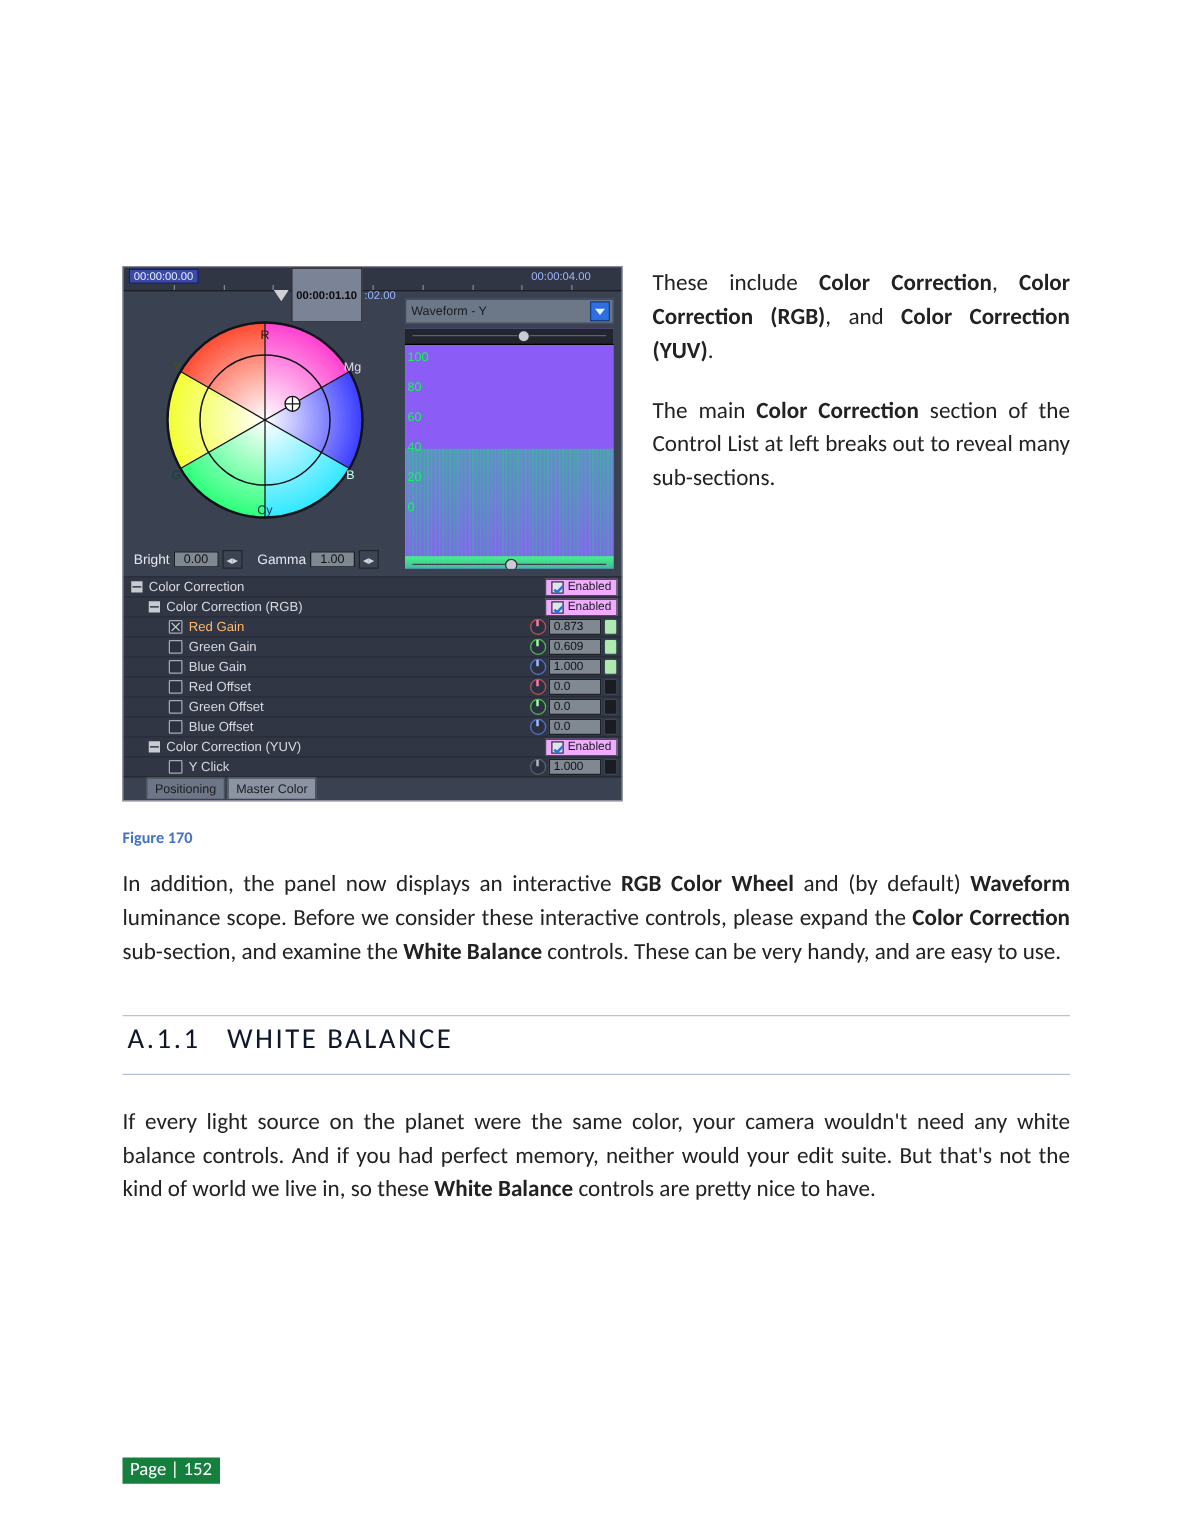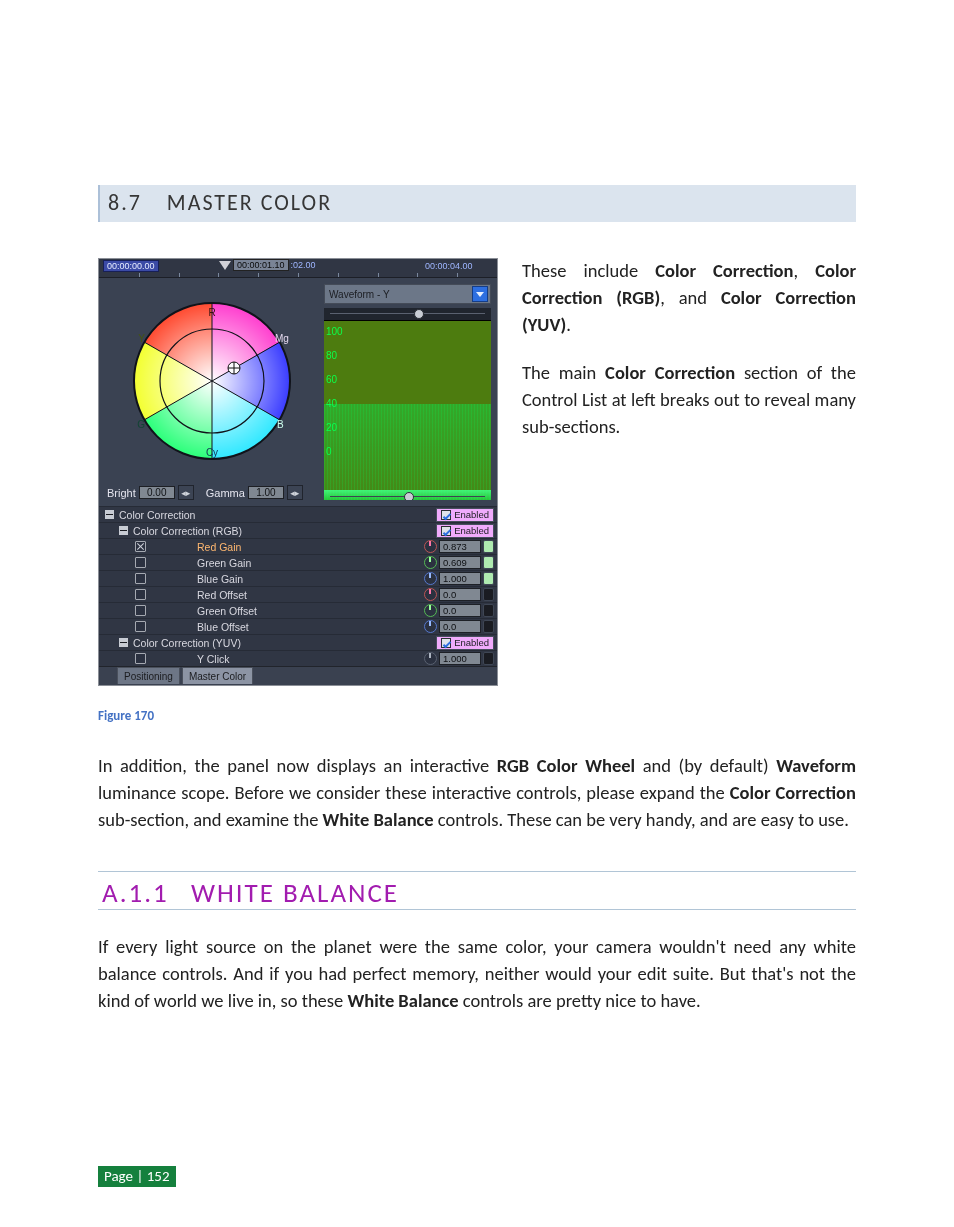--- a/index.html
+++ b/index.html
@@ -77,21 +77,21 @@
   .tl-mid {
     position: absolute; left: 120px; top: 0;
     display:flex; align-items:center;
   }
   .tl-marker {
     width:0;height:0;border-left:6px solid transparent;border-right:6px solid transparent;border-top:9px solid #d0d0d6;
     margin-right:2px;
   }
   .tl-mid-box {
     background:#7a8496;color:#0a0a0a;border:1px solid #222;
-    padding:0 3px;font-size:9px;font-weight:normal;
+    padding:16px 3px;font-size:9px;font-weight:bold;
   }
   .tl-right {
     position: absolute; left: 326px; top: 2px;
     color:#9fb6ff;font-size:9px;
   }
   .ticks { position:absolute; inset:0; }
   .ticks span { position:absolute; bottom:0; width:1px; height:4px; background:#7a889e; }
 
   .upper {
     display:flex;
@@ -132,21 +132,21 @@
     position:absolute; right:2px; top:1px;
     width:14px; height:14px;
     background:#2e6fe0; border:1px solid #153d86;
     display:flex;align-items:center;justify-content:center;
   }
   .scope-header .dd::after{
     content:""; width:0;height:0;border-left:4px solid transparent;border-right:4px solid transparent;border-top:5px solid #e8f0ff;
   }
   .scope-body {
     flex:1; margin:4px 6px 6px 0;
-    background:#4d7c0f; position:relative;
+    background:#8b5cf6; position:relative;
     overflow:hidden;
   }
   .scope-body .slider {
     height:12px; background:#20252e;
     border-bottom:1px solid #000; position:relative;
   }
   .scope-body .slider::before{
     content:""; position:absolute; left:6px; right:6px; top:5px; height:1px; background:#5a6170;
   }
   .scope-body .slider-thumb{
@@ -174,21 +174,21 @@
     background:#303644;
   }
   .list-row {
     display:flex; align-items:center;
     height:15px; padding:0 3px 0 6px;
     font-size:10.5px;
     position:relative;
     border-top:1px solid #262b36;
   }
   .list-row.lv1 { padding-left:20px; }
-  .list-row.lv2 { padding-left:36px;gap:46px; }
+  .list-row.lv2 { padding-left:36px; }
   .tw {
     width:9px;height:9px;background:#c7cbd3;margin-right:5px;position:relative;flex:none;
   }
   .tw::before{content:"";position:absolute;left:1px;top:4px;width:7px;height:1px;background:#1a1c22;}
   .tw::after{content:"";position:absolute;left:4px;top:1px;width:1px;height:7px;background:#1a1c22;}
   .tw.open::after{display:none;}
   .dot {
     width:9px;height:9px;border:1px solid #a5a9b1;border-radius:1px;margin-right:5px;position:relative;flex:none;background:#2b3140;
   }
   .dot.x::before,.dot.x::after{content:"";position:absolute;left:0;top:4px;width:9px;height:1px;background:#cfd3db;}
@@ -228,43 +228,39 @@
   }
   .tab.active{background:#8c94a4;}
 
   .fig-caption{
     margin-top:22px;color:#4472c4;font-size:13px;font-weight:bold;
   }
 
   .sub-h {
     border-top:1px solid #b1c5d6;
     border-bottom:1px solid #b1c5d6;
-    padding:4px 4px 0 4px;
+    padding:4px 4px 14px 4px;
     margin:38px 0 24px 0;
-    font-size:27px;
+    font-size:23px;
     letter-spacing:2px;
-    color:#a21caf;
+    color:#0f172a;
   }
   .sub-h .n1{margin-right:14px;}
 
   .pagebox{
     position:absolute;left:98px;bottom:40px;
     background:#15803d;color:#ffffff;padding:1px 6px 2px 6px;
     font-size:15px;
   }
 </style>
 </head>
 <body>
 
 <div class="page">
 
-  <div class="h-band">
-    <span class="num">8.7</span>
-    <span>MASTER COLOR</span>
-  </div>
 
 
   <div class="row">
 
     <div class="shot">
 
       <div class="timeline">
         <span class="tl-left">00:00:00.00</span>
         <span class="tl-mid">
           <span class="tl-marker"></span>
@@ -457,21 +453,21 @@
     </div>
 
     <div class="right-col body-text">
       <p>These include <b>Color Correction</b>, <b>Color Correction (RGB)</b>, and <b>Color Correction (YUV)</b>.</p>
       <p>The main <b>Color Correction</b> section of the Control List at left breaks out to reveal many sub-sections.</p>
     </div>
   </div>
 
   <div class="fig-caption">Figure 170</div>
 
-  <div class="body-text" style="margin-top:30px;">In addition, the panel now displays an interactive <b>RGB Color Wheel</b> and (by default) <b>Waveform</b> luminance scope. Before we consider these interactive controls, please expand the <b>Color Correction</b> sub-section, and examine the <b>White Balance</b> controls.  These can be very handy, and are easy to use.</div>
+  <div class="body-text" style="margin-top:16px;">In addition, the panel now displays an interactive <b>RGB Color Wheel</b> and (by default) <b>Waveform</b> luminance scope. Before we consider these interactive controls, please expand the <b>Color Correction</b> sub-section, and examine the <b>White Balance</b> controls.  These can be very handy, and are easy to use.</div>
 
   <div class="sub-h">
     <span class="n1">A.1.1</span>
     <span>WHITE BALANCE</span>
   </div>
 
   <div class="body-text">If every light source on the planet were the same color, your camera wouldn't need any white balance controls.  And if you had perfect memory, neither would your edit suite.  But that's not the kind of world we live in, so these <b>White Balance</b> controls are pretty nice to have.</div>
 
   <div class="pagebox">Page | 152</div>
 </div>

